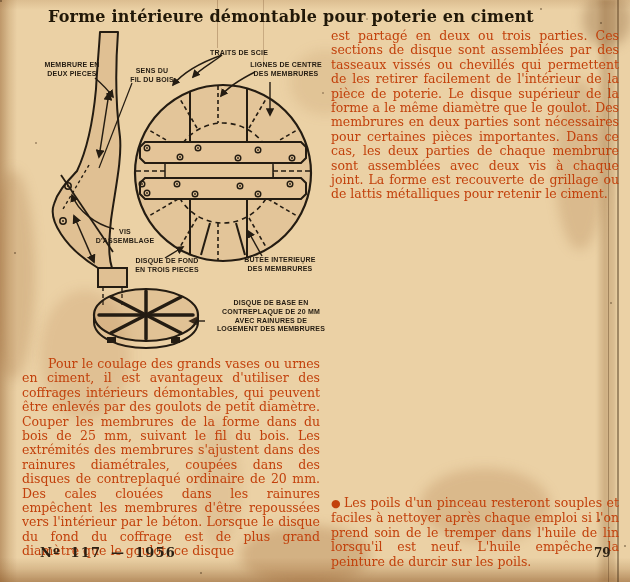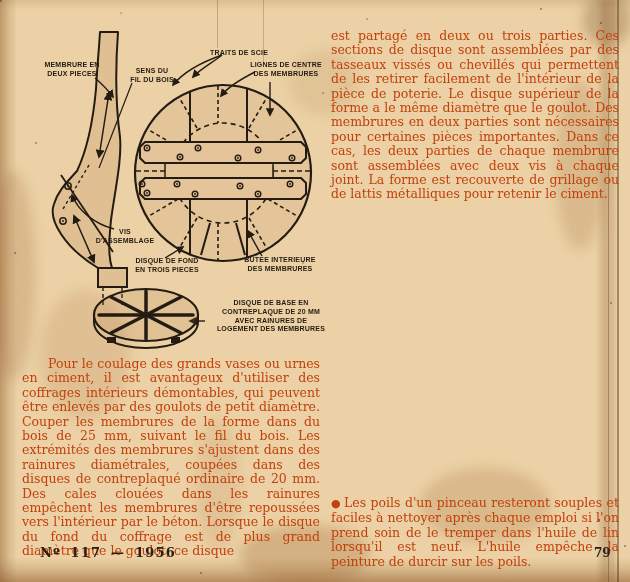--- a/index.html
+++ b/index.html
@@ -76,20 +76,21 @@
   <div class="blob b1"></div>
   <div class="blob b2"></div>
   <div class="blob b3"></div>
   <div class="blob b4"></div>
   <div class="blob b5"></div>
   <div class="blob b6"></div>
   <div class="blob b7"></div>
   <div class="blob b8"></div>
   <div class="specks"></div>
 
+  <div class="title">Forme intérieure démontable pour poterie en ciment</div>
 
   <div class="diagram">
     <svg width="320" height="330" viewBox="0 0 320 330">
       <defs>
         <marker id="ah" viewBox="0 0 10 10" refX="8" refY="5" markerWidth="6" markerHeight="6" orient="auto-start-reverse">
           <path d="M0,0 L10,5 L0,10 z" fill="#241c12"></path>
         </marker>
       </defs>
 
       <g>

